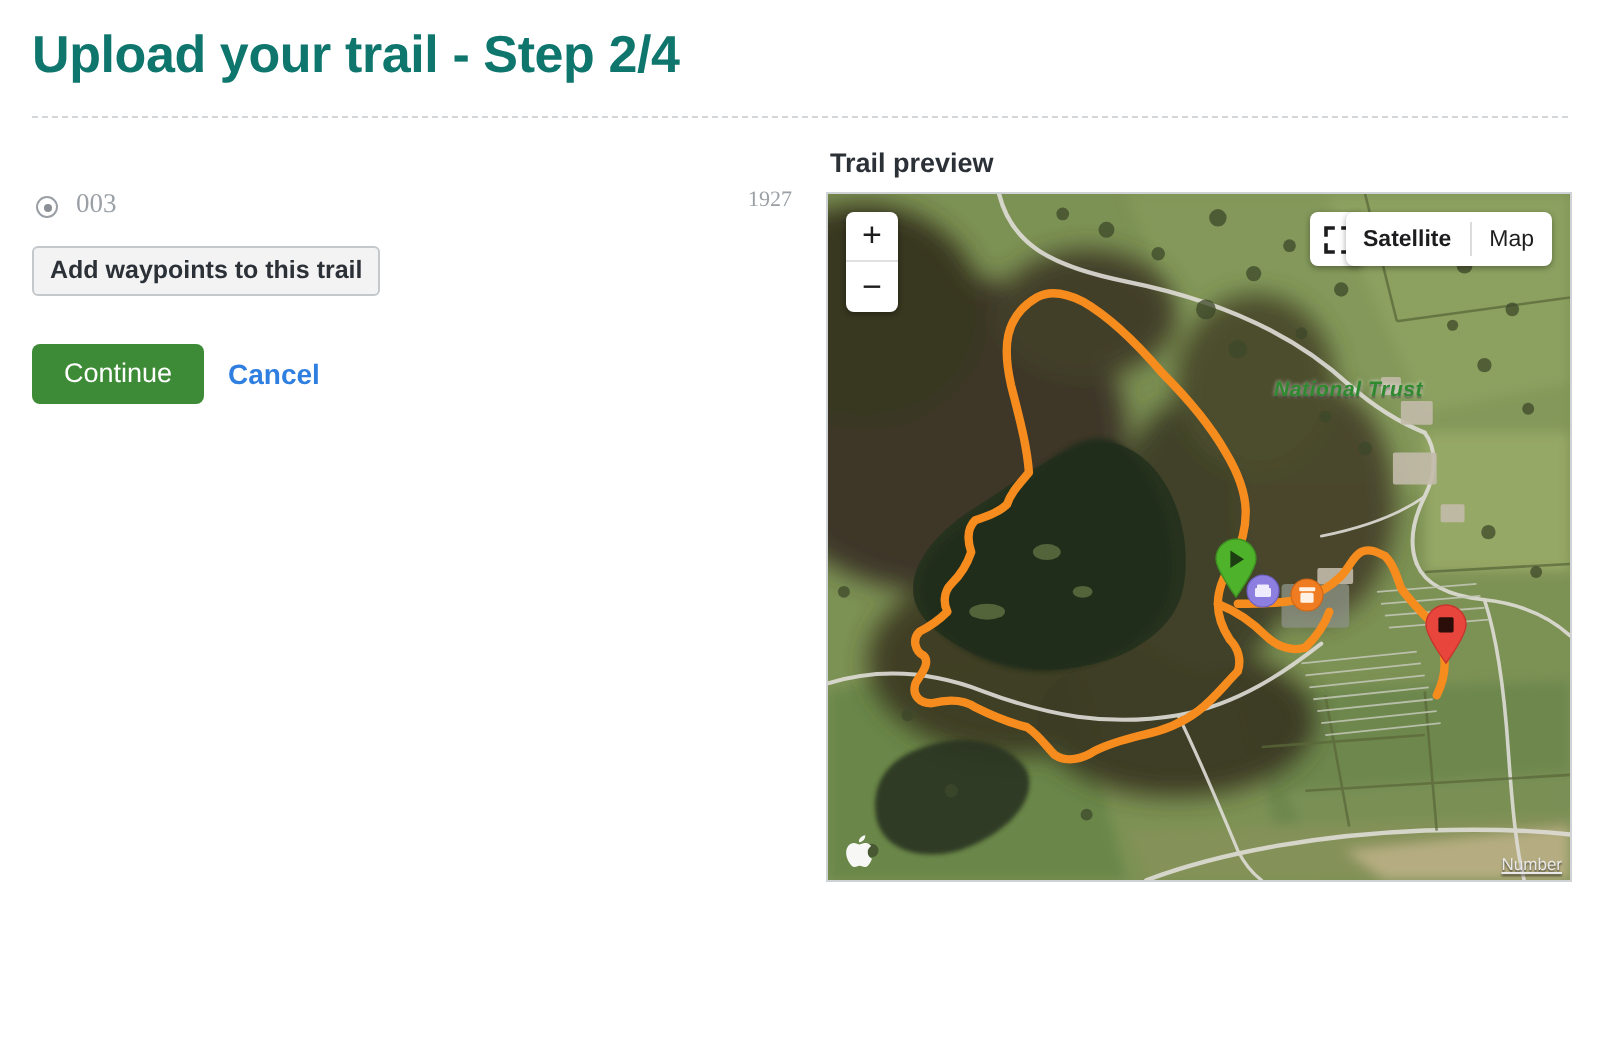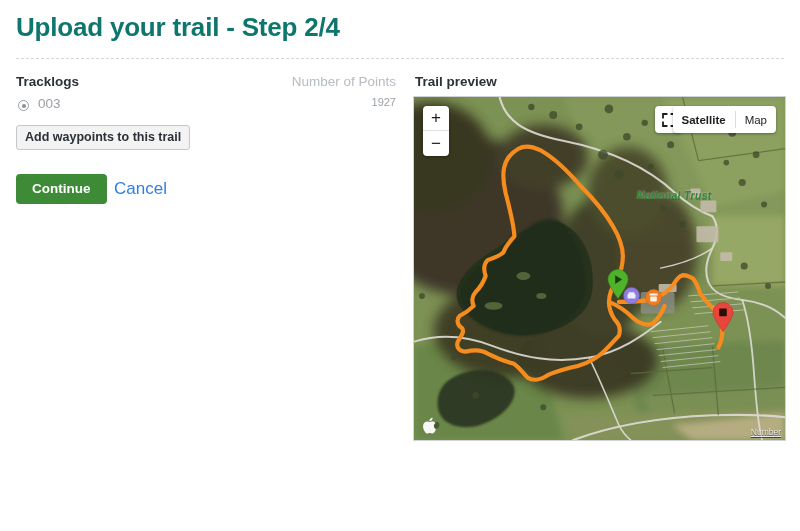--- a/index.html
+++ b/index.html
@@ -35,21 +35,21 @@
   .tracklog-head { position: relative; height: 22px; }
   .col-head-tracklogs {
     position: absolute; left: 0; top: 0;
     font-size: 13.5px; font-weight: bold; color: #2b3137;
   }
   .col-head-points {
     position: absolute; right: 0; top: 0;
     font-size: 13.5px; color: #b7bcc1; font-weight: normal;
   }
 
-  .tracklog-row { position: relative; height: 23px; margin-top: 0; }
+  .tracklog-row { position: relative; height: 23px; margin-top: 20px; font-family: Liberation Serif, serif; }
   .radio {
     position: absolute; left: 2px; top: 4px;
     width: 11px; height: 11px; border-radius: 50%;
     border: 1px solid #9aa0a6; background: #fff;
   }
   .radio::after {
     content: ""; position: absolute;
     left: 2.5px; top: 2.5px; width: 4px; height: 4px;
     border-radius: 50%; background: #8a9096;
   }
@@ -77,29 +77,29 @@
     text-align: center;
   }
 
   .action-row { position: relative; margin-top: 24px; height: 32px; }
   .btn-continue {
     position: absolute; left: 0; top: 0;
     padding: 0 16px;
     height: 30px; line-height: 30px;
     background: #3d8b37;
     color: #ffffff;
-    font-size: 13.5px; font-weight: bold;
+    font-size: 13.5px; font-weight: normal;
     border: none; border-radius: 4px;
     cursor: pointer;
     font-family: "Liberation Sans", sans-serif;
   }
   .link-cancel {
     position: absolute; left: 98px; top: 0;
     height: 30px; line-height: 30px;
-    font-size: 17px; font-weight: normal;
+    font-size: 14px; font-weight: bold;
     color: #2f7fe0; text-decoration: none; cursor: pointer;
   }
 
   
   .right-col { position: absolute; left: 413px; top: 74px; }
   .map-title {
     font-size: 13.5px; font-weight: bold; color: #2b3137;
     margin: 0 0 7px 2px;
   }
   .map-frame {
@@ -189,24 +189,20 @@
 </head>
 <body>
 
 <div class="page">
 
   <div class="page-title">Upload your trail - Step 2/4</div>
   <div class="divider"></div>
 
   <div class="left-col">
 
-    <div class="tracklog-head">
-      <span class="col-head-tracklogs">Tracklogs</span>
-      <span class="col-head-points">Number of Points</span>
-    </div>
 
     <div class="tracklog-row">
       <span class="radio"></span>
       <span class="tracklog-name">003</span>
       <span class="tracklog-points">1927</span>
     </div>
 
     <button class="btn-waypoints">Add waypoints to this trail</button>
 
     <div class="action-row">

